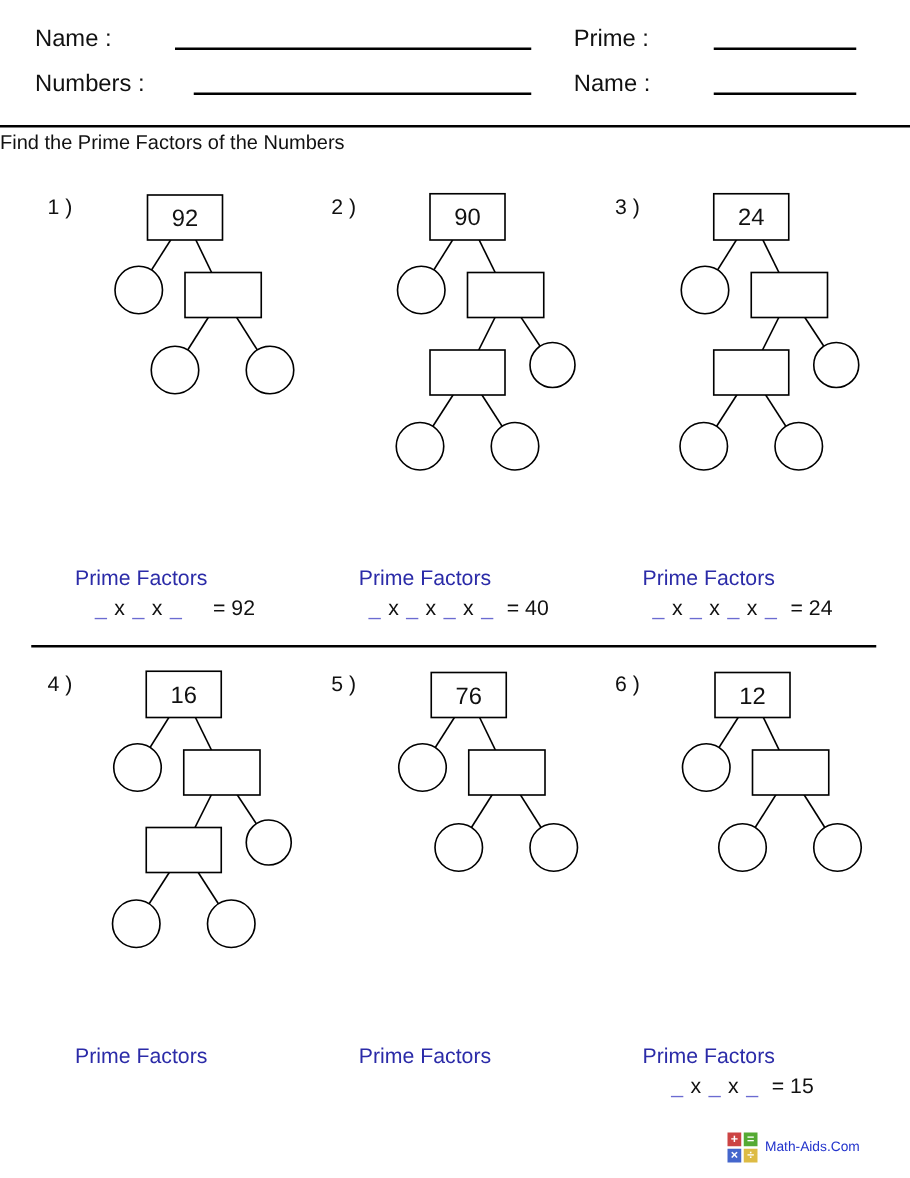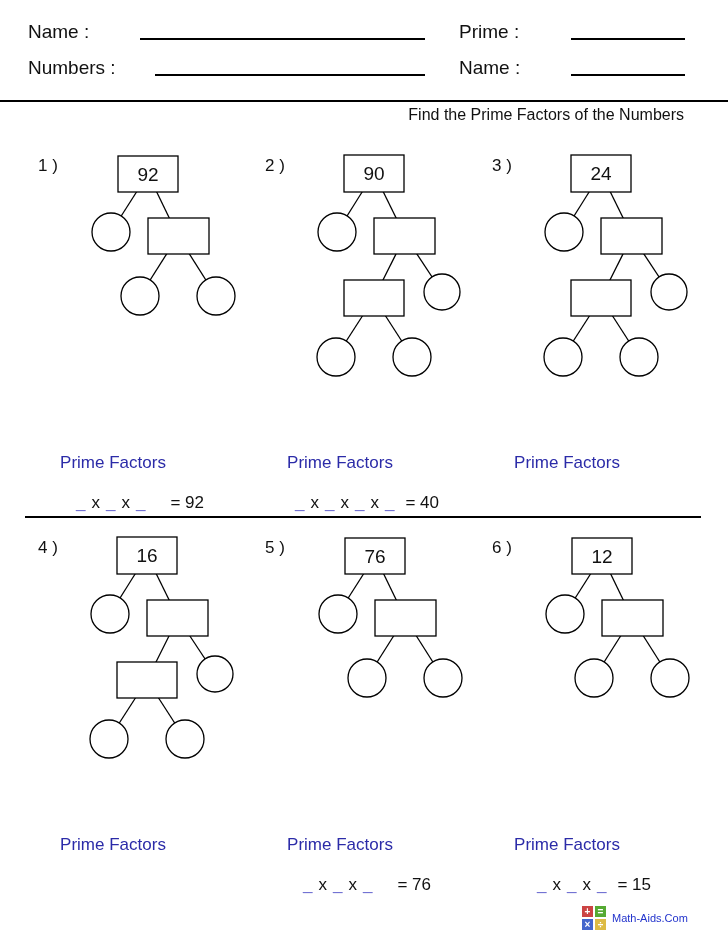--- a/index.html
+++ b/index.html
@@ -3,30 +3,30 @@
 <meta charset="utf-8">
 <style>
   html,body{margin:0;padding:0;background:#fff;}
   .page{
     position:relative;width:728px;height:942px;background:#fff;
     font-family:"Liberation Sans",sans-serif;color:#000;overflow:hidden;
   }
   .hline{position:absolute;border-top:2px solid #000;height:0;}
   .field-label{position:absolute;font-size:19px;color:#111;white-space:pre;}
   .rule{position:absolute;border-top:2px solid #000;height:0;}
-  .title{position:absolute;left:0;top:106px;width:684px;text-align:right;font-size:16px;color:#111;}
+  .title{position:absolute;left:0;top:106px;width:684px;text-align:left;font-size:16px;color:#111;}
   .cell{position:absolute;width:213px;height:240px;}
   .pnum{position:absolute;left:10px;top:6px;font-size:17px;white-space:pre;color:#111;}
   .tree{position:absolute;left:0;top:0;}
   .tree line{stroke:#000;stroke-width:1.3;}
   .tree rect,.tree circle{fill:#fff;stroke:#000;stroke-width:1.3;}
   .tree text{font-family:"Liberation Sans",sans-serif;font-size:19px;fill:#111;}
   .ans-label{position:absolute;width:170px;text-align:center;font-size:17px;
     color:var(--label-blue,#2b2ba8);}
-  .equation{position:absolute;width:180px;text-align:center;font-size:17px;color:#111;white-space:nowrap;margin-top:16px;}
+  .equation{position:absolute;width:180px;text-align:center;font-size:17px;color:#111;white-space:nowrap;}
   .eq-blank{color:var(--blank-blue,#6b6bd1);margin:0 4px;}
   .eq-op{margin:0 2px;}
   .eq-sign{margin-left:7px;}
   .eq-sign.wide{margin-left:21px;}
   .logo{position:absolute;left:582px;top:906px;display:flex;align-items:center;}
   .logo-grid{display:grid;grid-template-columns:11px 11px;grid-template-rows:11px 11px;gap:2px;}
   .logo-sq{width:11px;height:11px;color:#fff;font-size:10px;font-weight:bold;
     display:flex;align-items:center;justify-content:center;line-height:1;}
   .brand{margin-left:6px;font-size:11px;color:var(--brand-blue,#2233cc);}
 </style>
@@ -101,20 +101,21 @@
       <circle cx="157" cy="207" r="19"></circle>
       <text x="119" y="30" text-anchor="middle">24</text>
     </svg>
   </div>
 
   <div class="ans-label" style="left:28px;top:453px;">Prime Factors</div>
   <div class="ans-label" style="left:255px;top:453px;">Prime Factors</div>
   <div class="ans-label" style="left:482px;top:453px;">Prime Factors</div>
   <div class="equation" style="left:48px;top:477px;"><span class="eq-blank">_</span><span class="eq-op">x</span><span class="eq-blank">_</span><span class="eq-op">x</span><span class="eq-blank">_</span><span class="eq-sign wide">= 92</span></div>
   <div class="equation" style="left:275px;top:477px;"><span class="eq-blank">_</span><span class="eq-op">x</span><span class="eq-blank">_</span><span class="eq-op">x</span><span class="eq-blank">_</span><span class="eq-op">x</span><span class="eq-blank">_</span><span class="eq-sign">= 40</span></div>
+  <div class="equation" style="left:502px;top:477px;"><span class="eq-blank">_</span><span class="eq-op">x</span><span class="eq-blank">_</span><span class="eq-op">x</span><span class="eq-blank">_</span><span class="eq-op">x</span><span class="eq-blank">_</span><span class="eq-sign">= 24</span></div>
 
   <div class="rule" style="left:25px;top:516px;width:676px;"></div>
 
   <div class="cell" style="left:28px;top:532px;">
     <div class="pnum">4 )</div>
     <svg class="tree" width="213" height="235">
       <line x1="119" y1="23" x2="82" y2="82"></line>
         <line x1="119" y1="23" x2="150" y2="86"></line>
       <line x1="150" y1="86" x2="119" y2="148"></line>
         <line x1="150" y1="86" x2="187" y2="142"></line>
@@ -159,21 +160,20 @@
       <rect x="120" y="68" width="61" height="36"></rect>
       <circle cx="112" cy="146" r="19"></circle>
       <circle cx="188" cy="146" r="19"></circle>
       <text x="120" y="31" text-anchor="middle">12</text>
     </svg>
   </div>
 
   <div class="ans-label" style="left:28px;top:835px;">Prime Factors</div>
   <div class="ans-label" style="left:255px;top:835px;">Prime Factors</div>
   <div class="ans-label" style="left:482px;top:835px;">Prime Factors</div>
-  <div class="equation" style="left:275px;top:859px;"><span class="eq-blank">_</span><span class="eq-op">x</span><span class="eq-blank">_</span><span class="eq-op">x</span><span class="eq-blank">_</span><span class="eq-sign wide">= 76</span></div>
   <div class="equation" style="left:502px;top:859px;"><span class="eq-blank">_</span><span class="eq-op">x</span><span class="eq-blank">_</span><span class="eq-op">x</span><span class="eq-blank">_</span><span class="eq-sign">= 15</span></div>
 
   <div class="logo">
     <div class="logo-grid">
         <div class="logo-sq" style="background: rgb(204, 68, 68);">+</div>
         <div class="logo-sq" style="background: rgb(85, 170, 51);">=</div>
         <div class="logo-sq" style="background: rgb(68, 102, 204);">×</div>
         <div class="logo-sq" style="background: rgb(221, 187, 68);">÷</div>
       </div>
     <div class="brand">Math-Aids.Com</div>

